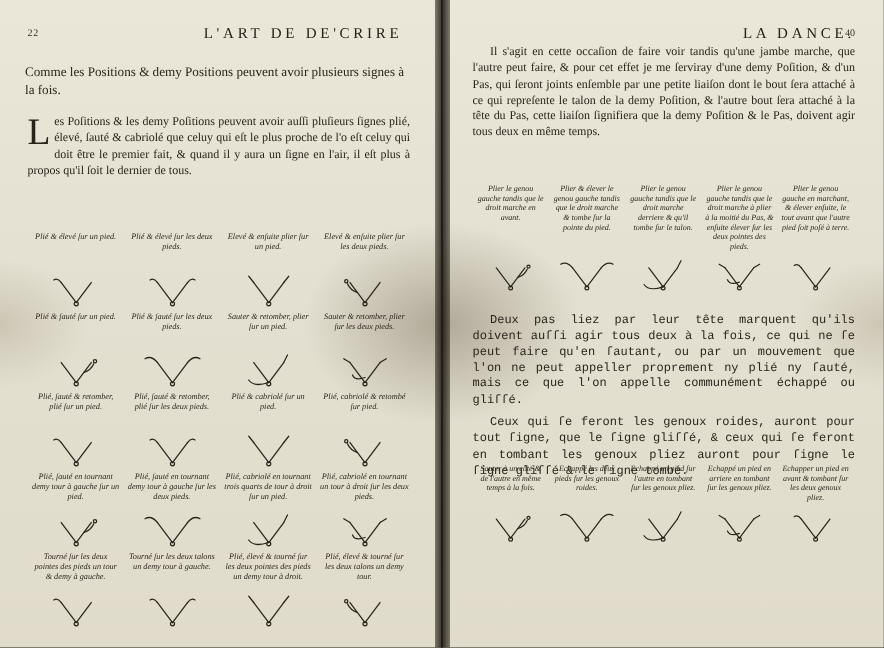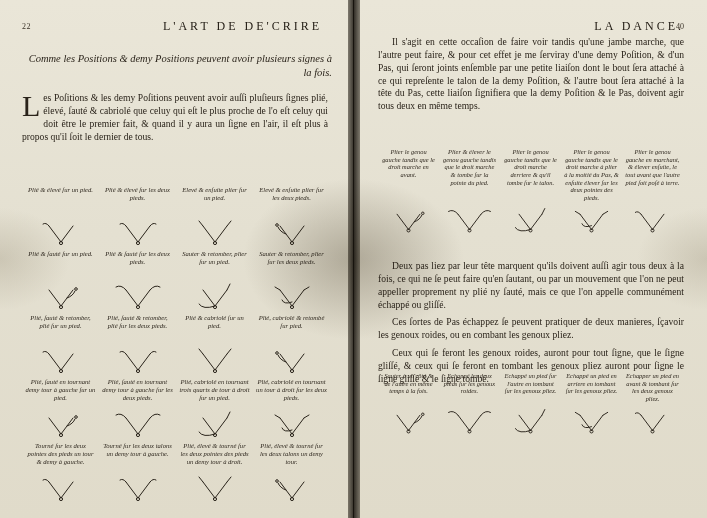--- a/index.html
+++ b/index.html
@@ -42,22 +42,22 @@
   .folio{
     font-size:8px;letter-spacing:.5px;color:#3a3228;
   }
   .run-title{
     font-size:12px;letter-spacing:3px;
     text-align:right;
     margin-top:-12px;
   }
   .l-sub{
     left:20px;top:52px;width:312px;
-    font-style:italic;font-size:10.5px;line-height:1.35;
-    text-align:right;color:#2c251c;
+    font-size:10.5px;line-height:1.35;
+    text-align:left;color:#2c251c;
   }
   .l-body{
     left:22px;top:92px;width:306px;
     font-size:9.6px;line-height:1.34;text-align:justify;color:#2a231a;
   }
   .dropcap{
     float:left;font-size:30px;line-height:24px;
     padding:2px 3px 0 0;font-family:"Liberation Serif",serif;
   }
   
@@ -423,23 +423,22 @@
             <svg width="64" height="34" viewBox="0 0 64 34">
               <path d="M32 28 L20 12" stroke="#2a241b" fill="none" stroke-width="1" stroke-linecap="round"></path>
               <path d="M32 28 L44 12" stroke="#2a241b" fill="none" stroke-width="1" stroke-linecap="round"></path>
               <circle cx="32" cy="29" r="1.6" fill="none" stroke="#2a241b" stroke-width="1"></circle>
               <path d="M20 12 q-3 -4 -6 -2" stroke="#2a241b" fill="none" stroke-width="1" stroke-linecap="round"></path>
             </svg>
           </div>
         </div>
     </div>
 
-    <div class="inner r-body" style="top:260px;">
+    <div class="inner r-body" style="top:250px;font-family:Liberation Mono, monospace;">
       <p class="indent">Deux pas liez par leur tête marquent qu'ils doivent auſſi agir tous deux à la fois, ce qui ne ſe peut faire qu'en ſautant, ou par un mouvement que l'on ne peut appeller proprement ny plié ny ſauté, mais ce que l'on appelle communément échappé ou gliſſé.</p>
-      <p class="indent">Ces ſortes de Pas échappez ſe peuvent pratiquer de deux manieres, ſçavoir les genoux roides, ou en combant les genoux pliez.</p>
       <p class="indent">Ceux qui ſe feront les genoux roides, auront pour tout ſigne, que le ſigne gliſſé, &amp; ceux qui ſe feront en tombant les genoux pliez auront pour ſigne le ſigne gliſſé &amp; le ſigne tombé.</p>
     </div>
 
     <div class="r-col" style="top:372px;">
       <div class="capsrow" id="r-caps-2">
           <div class="capcell" style="width: 61px;">Sauter à un côté &amp; de l'autre en même temps à la fois.</div>
           <div class="capcell" style="width: 61px;">Echappé les deux pieds ſur les genoux roides.</div>
           <div class="capcell" style="width: 61px;">Echappé un pied ſur l'autre en tombant ſur les genoux pliez.</div>
           <div class="capcell" style="width: 61px;">Echappé un pied en arriere en tombant ſur les genoux pliez.</div>
           <div class="capcell" style="width: 61px;">Echapper un pied en avant &amp; tombant ſur les deux genoux pliez.</div>

